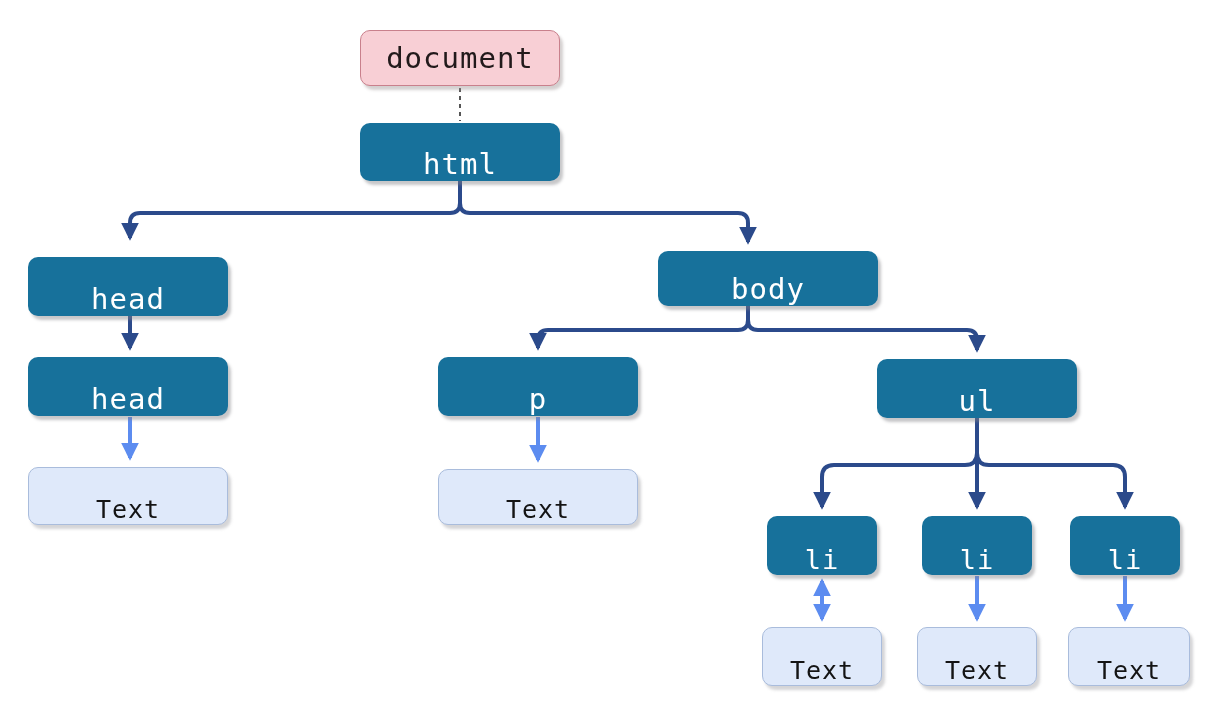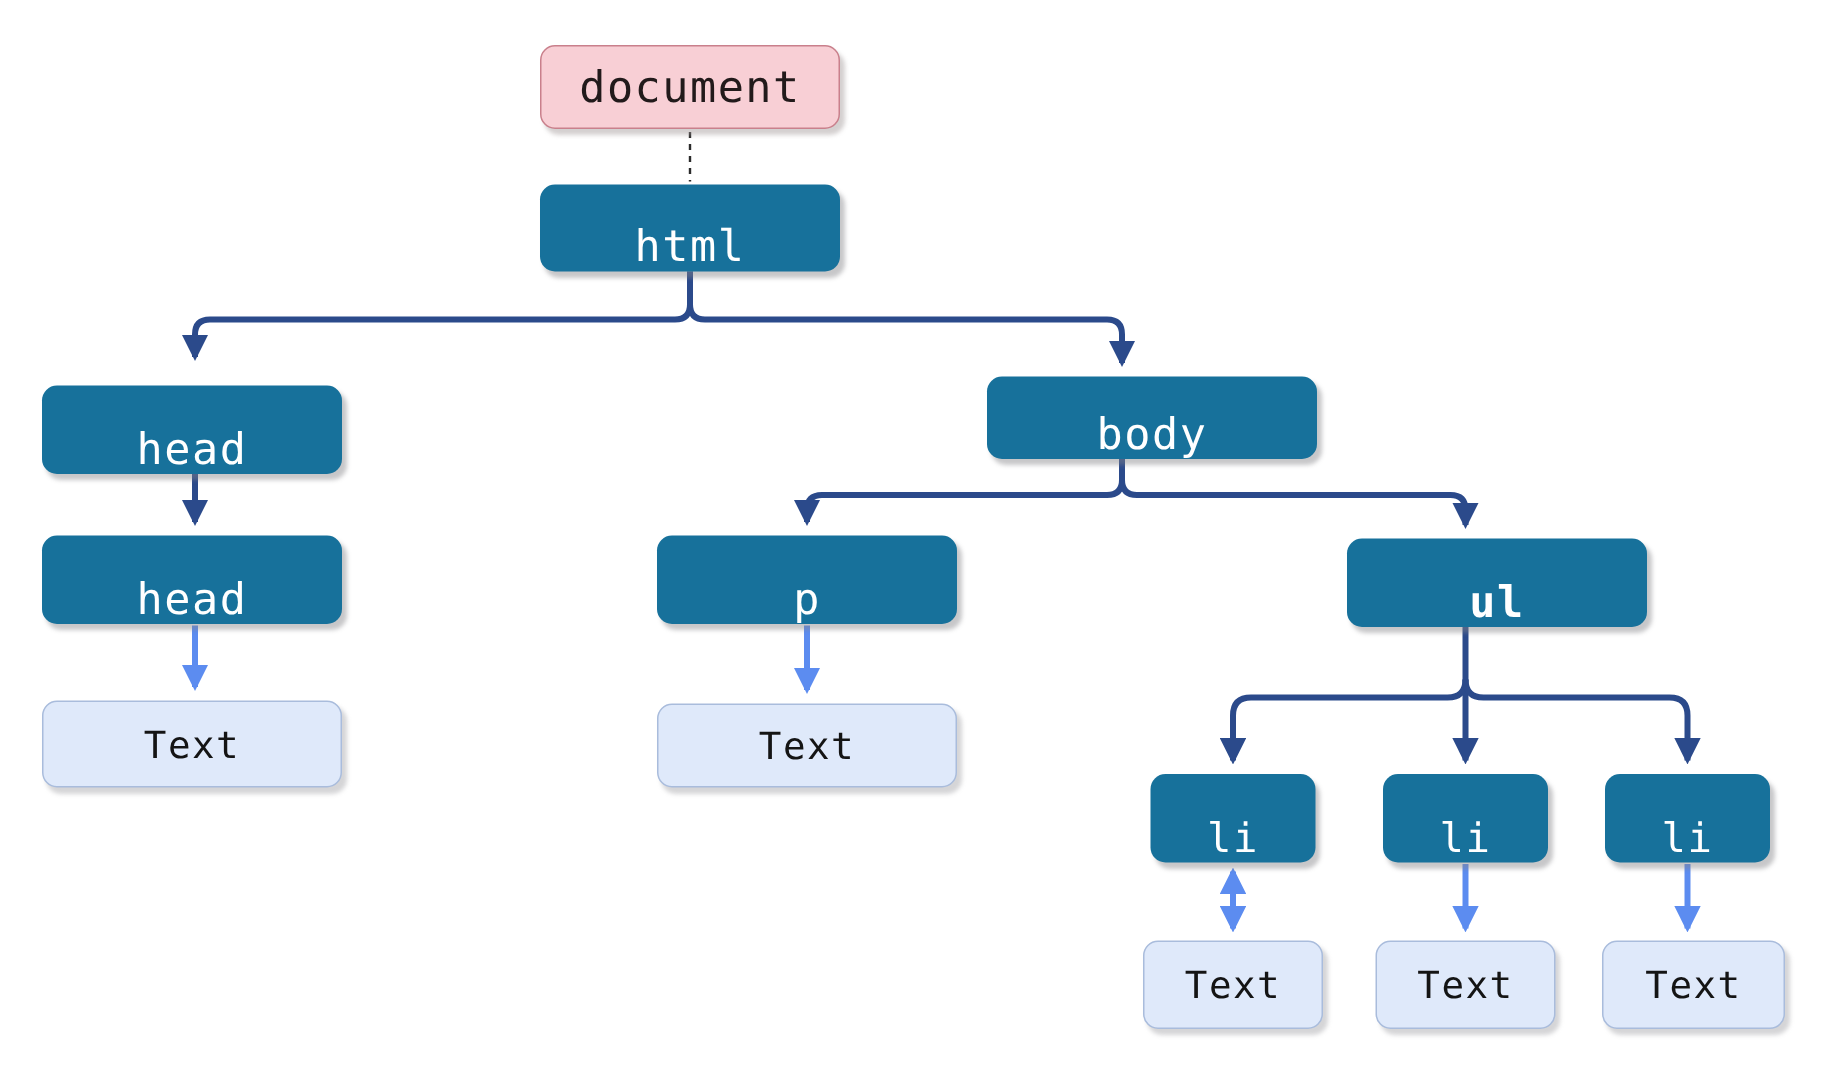--- a/index.html
+++ b/index.html
@@ -34,30 +34,31 @@
     border: 1.5px solid #c9808c;
     color: #221a1b;
     box-shadow: 3px 4px 3px rgba(160,150,150,0.45);
   }
   .node--text {
     background: #dfe9fa;
     border: 1.5px solid #a9bcdc;
     color: #141414;
     font-size: 25px;
     box-shadow: 3px 4px 3px rgba(150,150,155,0.4);
+    align-items: flex-end;
   }
 
   
   #n-document { left: 360px; top: 30px;  width: 200px; height: 56px; }
   #n-html     { left: 360px; top: 123px; width: 200px; height: 58px; }
   #n-head     { left: 28px;  top: 247px; width: 200px; height: 59px; margin-top: 10px; }
   #n-body     { left: 638px; top: 251px; width: 220px; height: 55px; margin-left: 20px; }
   #n-title    { left: 28px;  top: 357px; width: 200px; height: 59px; }
   #n-p        { left: 438px; top: 357px; width: 200px; height: 59px; }
-  #n-ul       { left: 898px; top: 359px; width: 200px; height: 59px; font-weight: bold; }
+  #n-ul       { left: 877px; top: 359px; width: 200px; height: 59px; }
   #n-text-title { left: 28px;  top: 467px; width: 200px; height: 58px; }
   #n-text-p     { left: 438px; top: 469px; width: 200px; height: 56px; }
   #n-li-1     { left: 767px;  top: 516px; width: 110px; height: 59px; font-size: 27px; }
   #n-li-2     { left: 922px;  top: 516px; width: 110px; height: 59px; font-size: 27px; }
   #n-li-3     { left: 1070px; top: 516px; width: 110px; height: 59px; font-size: 27px; }
   #n-text-li-1 { left: 762px;  top: 627px; width: 120px; height: 59px; }
   #n-text-li-2 { left: 917px;  top: 627px; width: 120px; height: 59px; }
   #n-text-li-3 { left: 1068px; top: 627px; width: 122px; height: 59px; }
 
   .edge-dark  { stroke: #2b4a8b; stroke-width: 4; fill: none; stroke-linecap: butt; }

